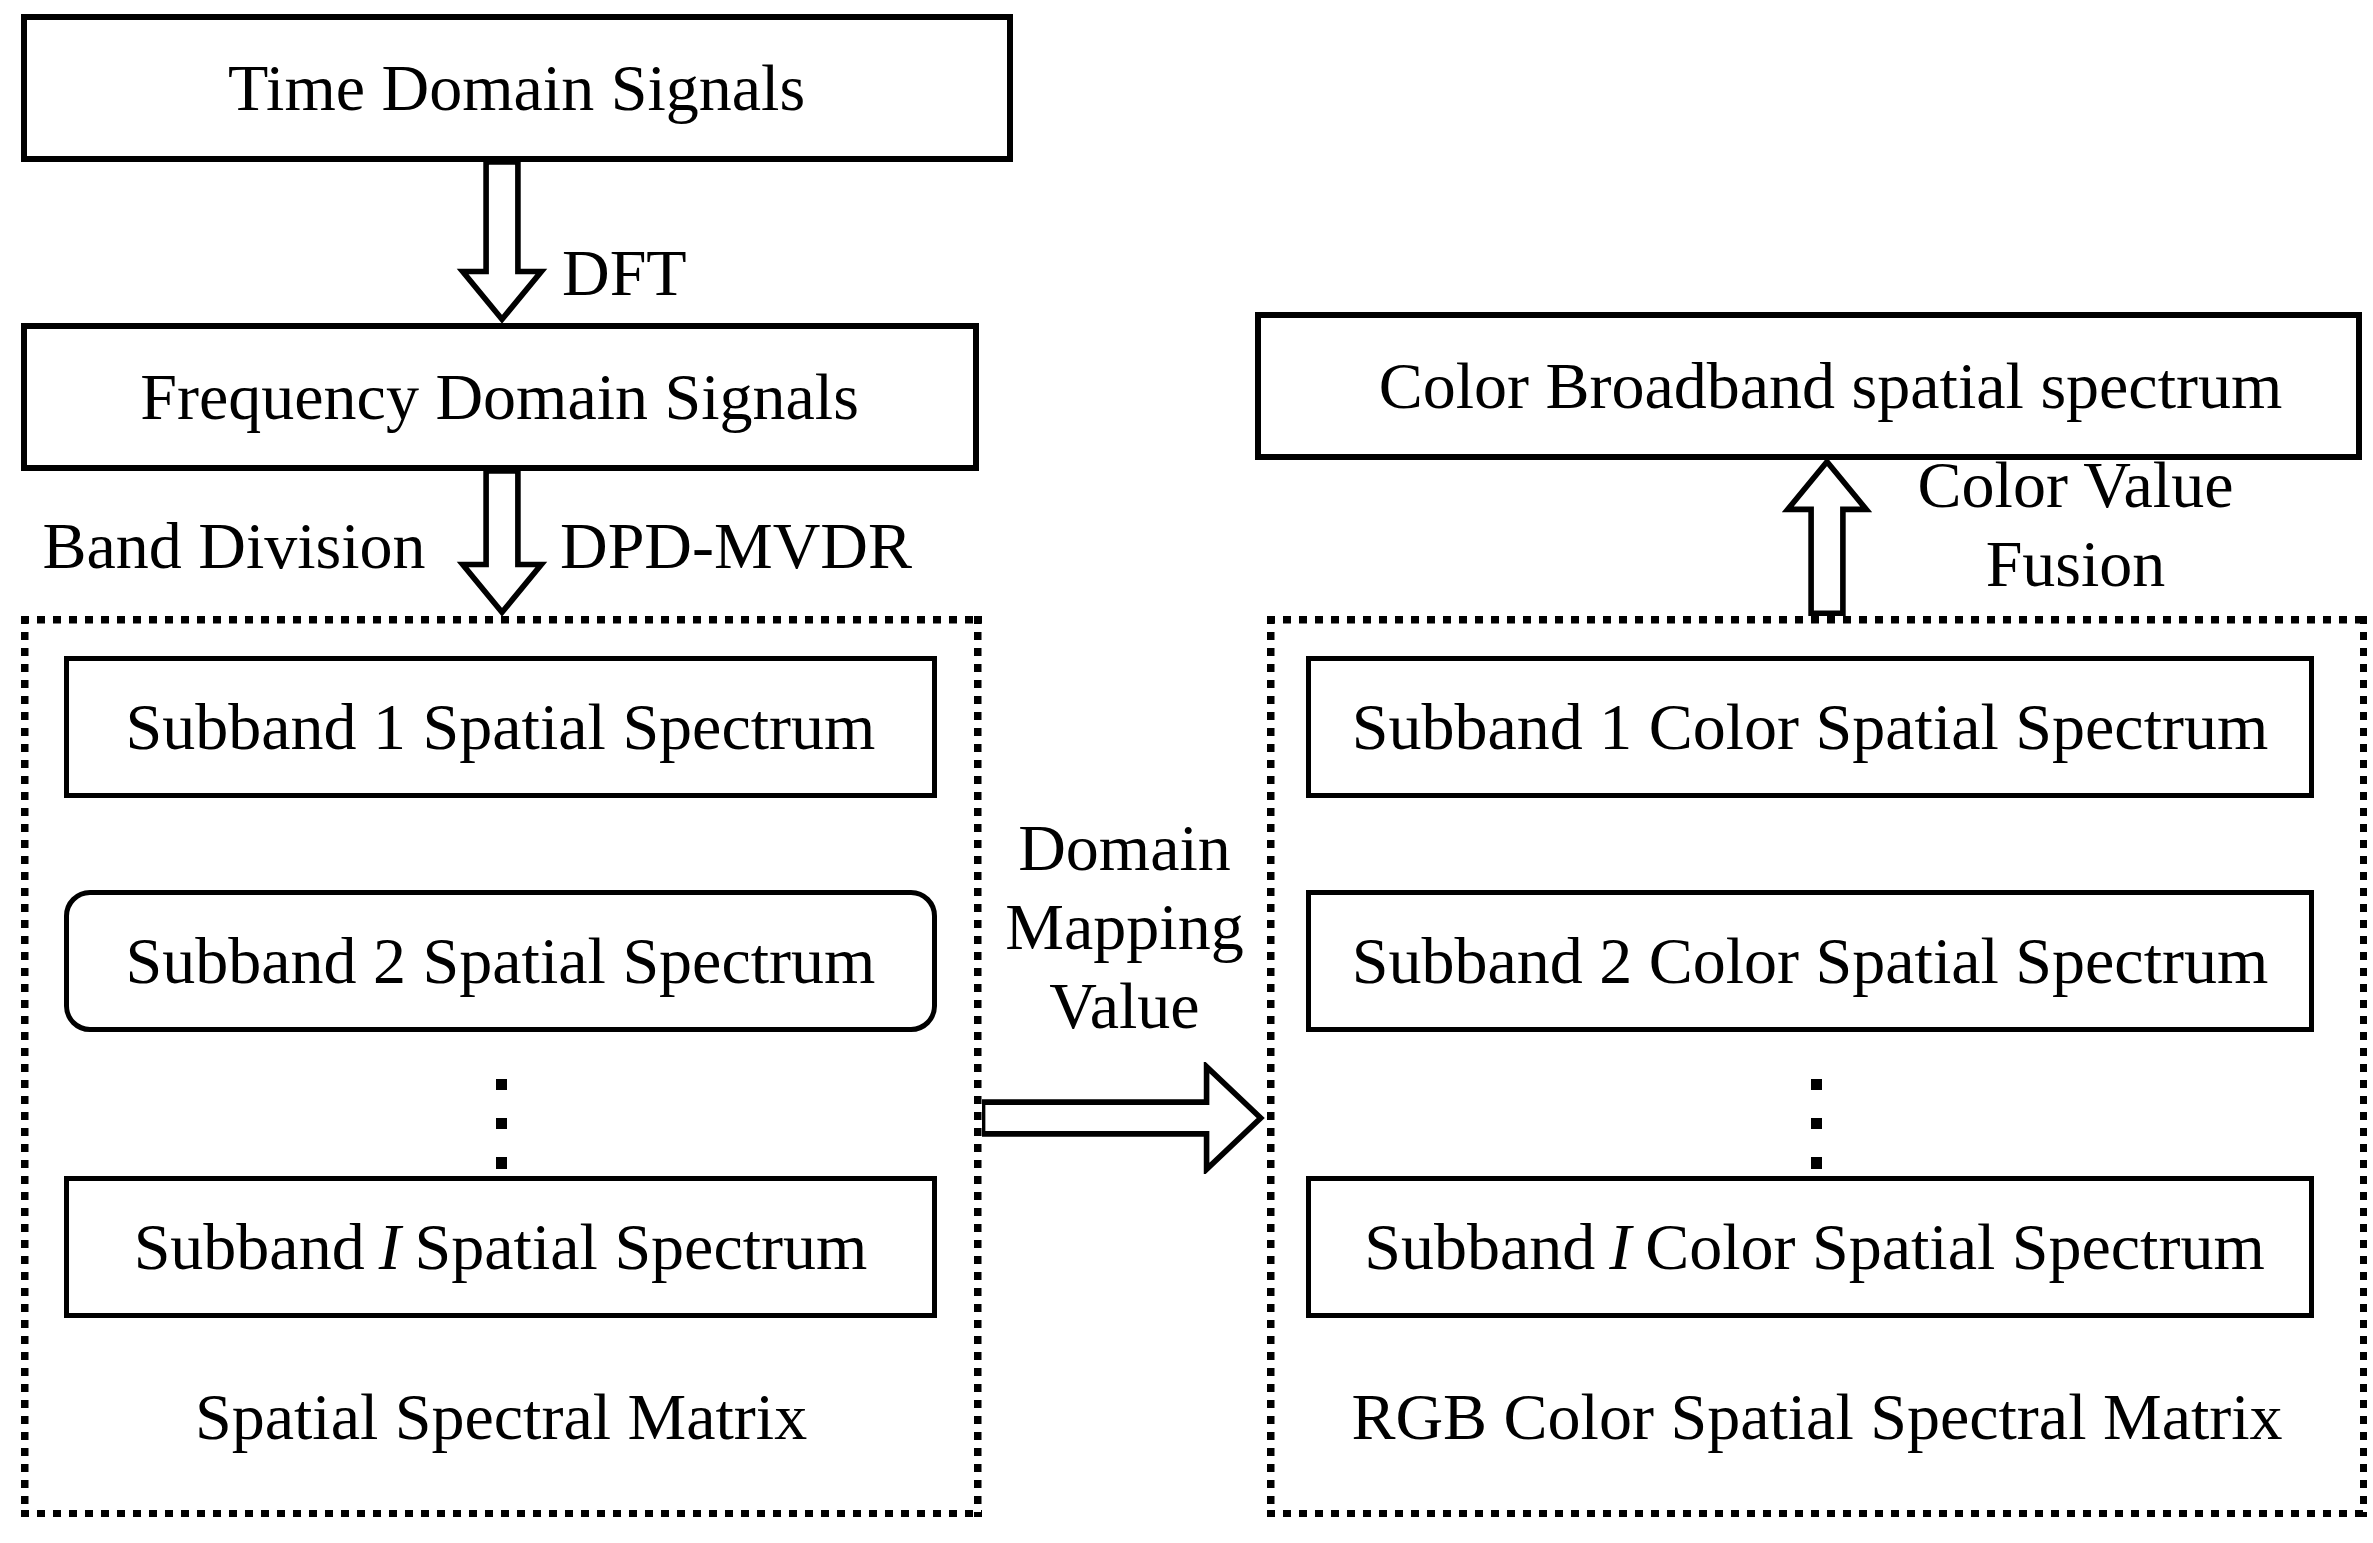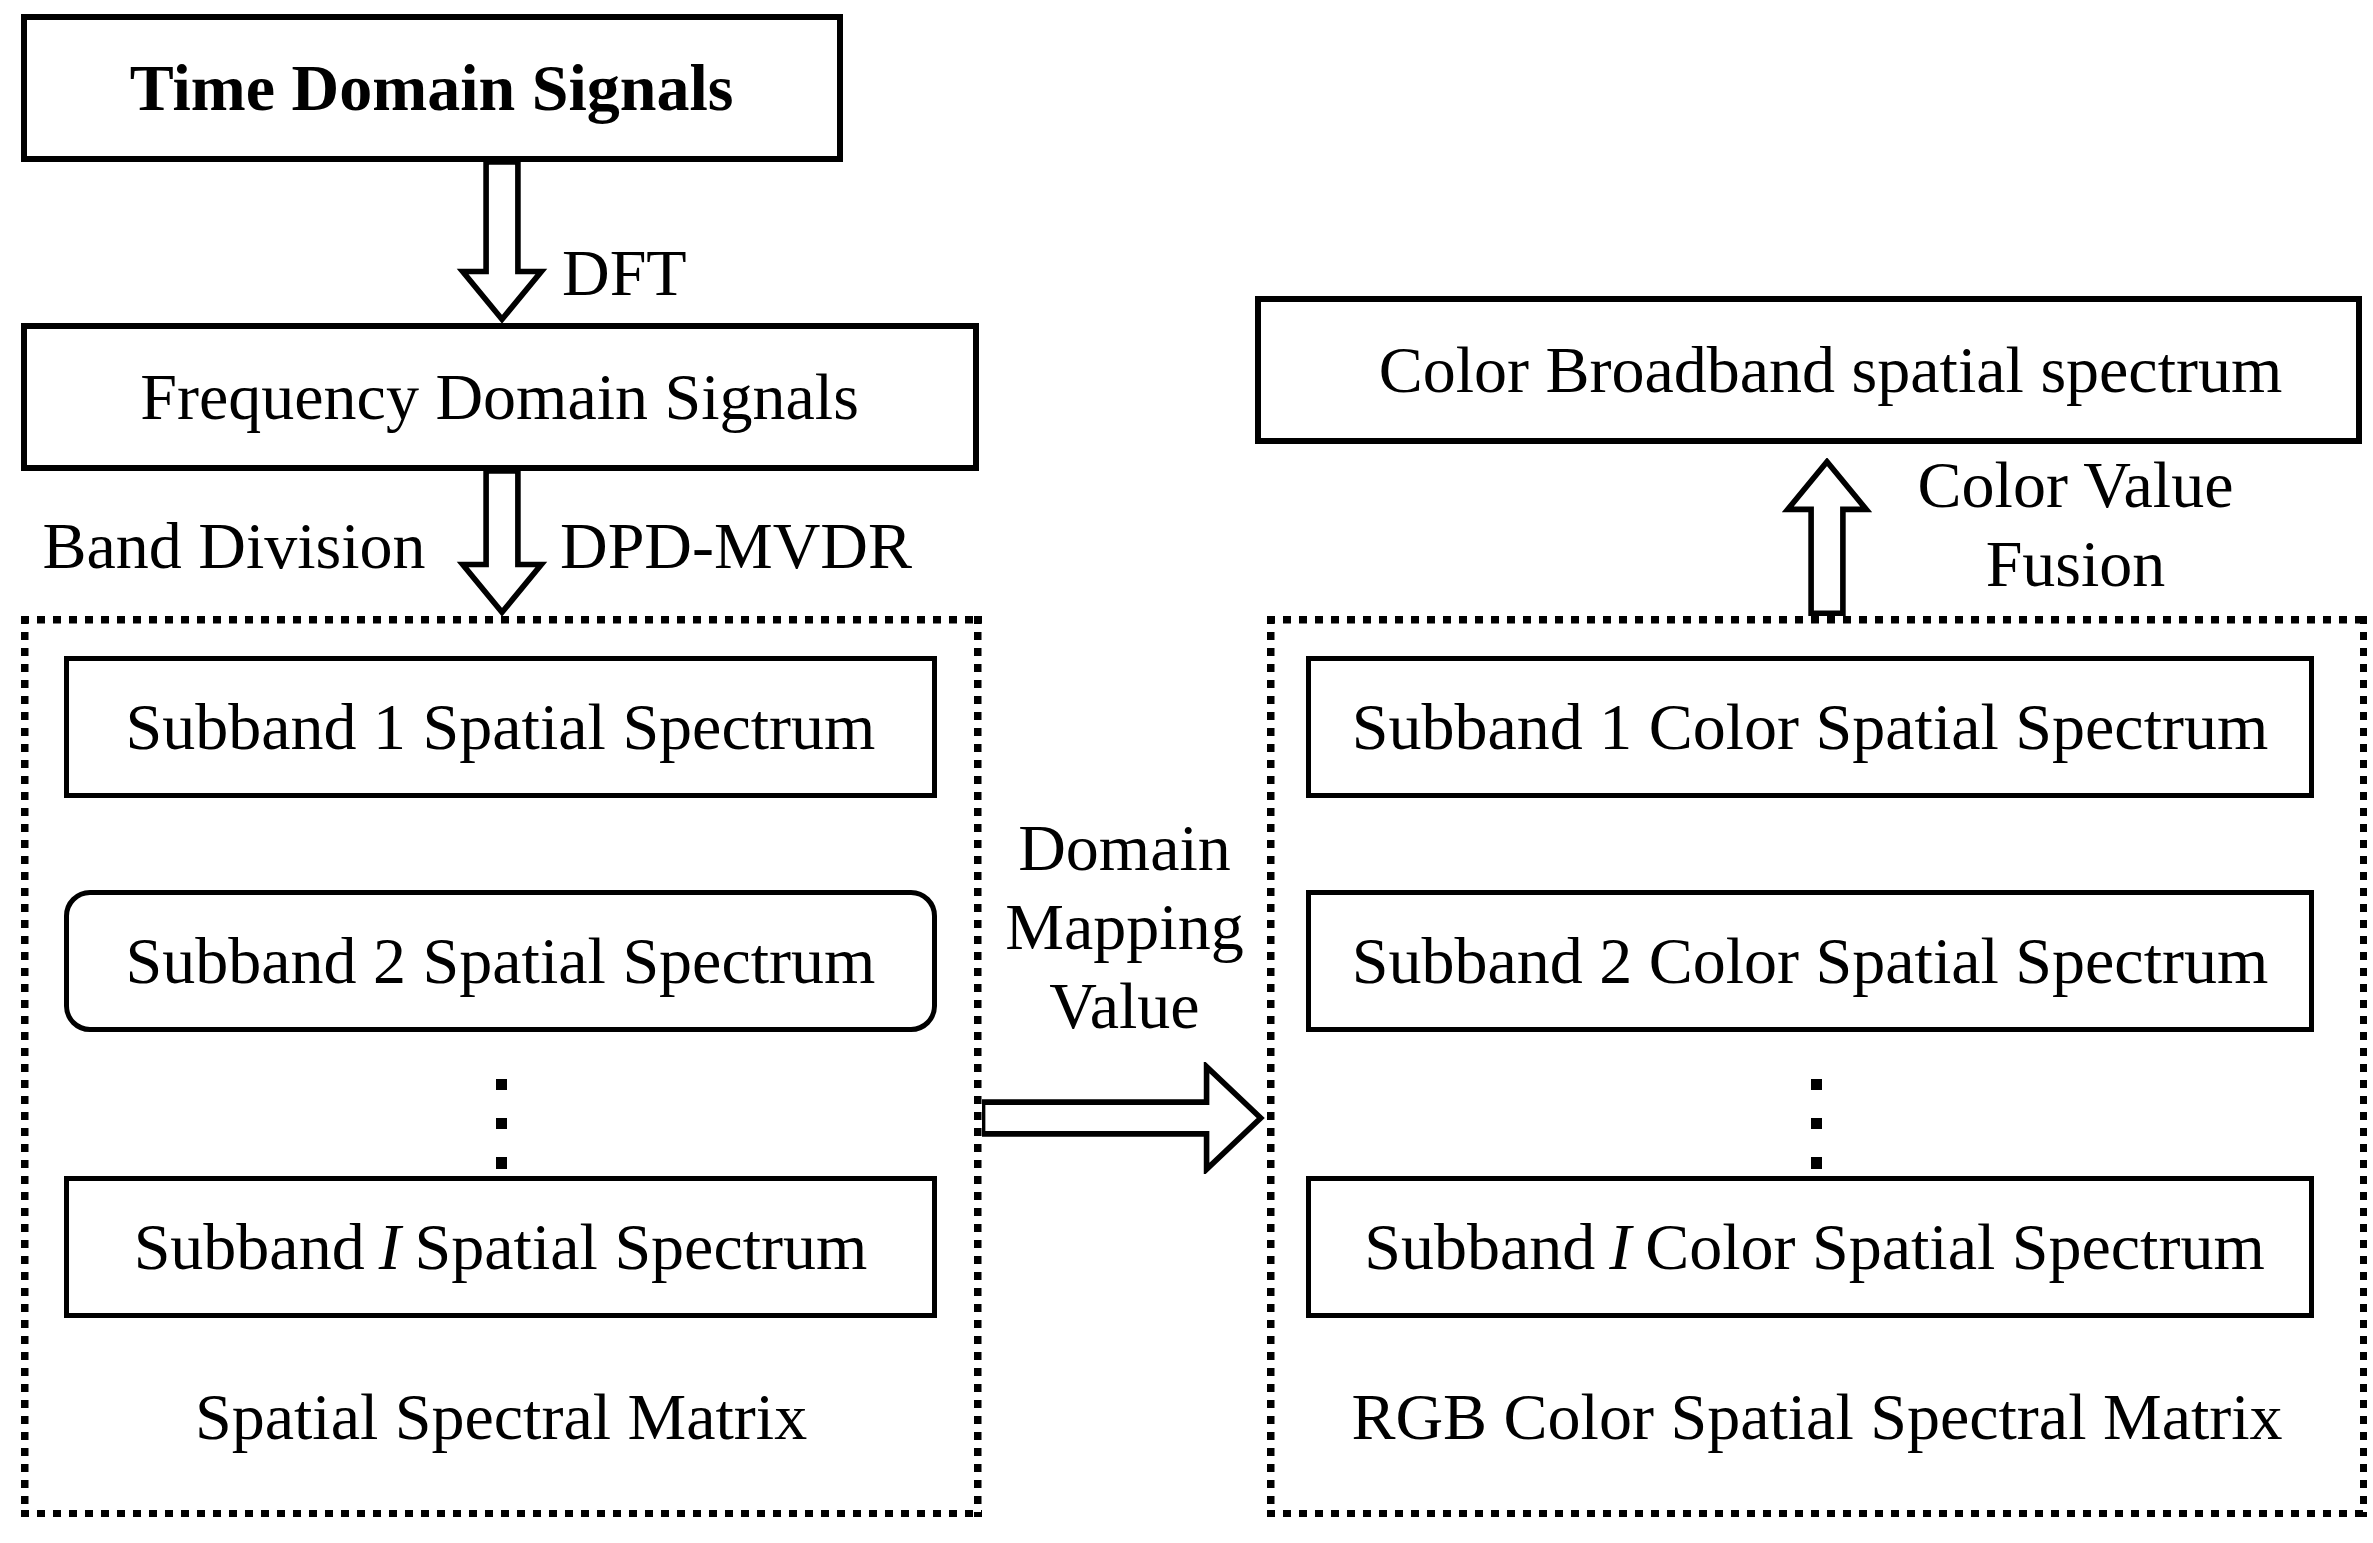--- a/index.html
+++ b/index.html
@@ -62,21 +62,21 @@
     flex-direction: column;
     gap: 28px;
   }
   .vdots span { width: 11.2px; height: 11.2px; background: #000000; }
 </style>
 </head>
 <body>
 
 <div class="canvas">
 
-  <div class="solid-box" style="left:20.6px; top:14px; width:822px; height:148px;font-weight:bold;">
+  <div class="solid-box" style="left:20.6px; top:14px; width:992px; height:148px;">
     <span class="box-label">Time Domain Signals</span>
   </div>
 
   <svg class="arrow" style="left:427px; top:162px;" width="150" height="161" viewBox="0 0 160 172">
     <polygon points="63,0 63,117 38,117 80,168 122,117 97,117 97,0"></polygon>
   </svg>
   <div class="annotation" style="left:562px; top:208px;margin-top:25px;">DFT</div>
 
   <div class="solid-box" style="left:20.6px; top:323px; width:958px; height:148px;">
     <span class="box-label">Frequency Domain Signals</span>
@@ -115,21 +115,21 @@
   <div class="annotation" style="left:982px; top:808px; width:285px;">
     <div>Domain</div>
     <div>Mapping</div>
     <div>Value</div>
   </div>
 
   <svg class="arrow" style="left:982px; top:1062px;" width="283" height="112" viewBox="0 0 302 120">
     <polygon points="0,43 240,43 240,5 298,60 240,115 240,77 0,77"></polygon>
   </svg>
 
-  <div class="solid-box" style="left:1255px; top:296px; width:1107px; height:148px;padding-left:44px;">
+  <div class="solid-box" style="left:1255px; top:312px; width:1107px; height:148px;padding-left:44px;">
     <span class="box-label">Color Broadband spatial spectrum</span>
   </div>
 
   <svg class="arrow" style="left:1752px; top:458px;" width="150" height="158" viewBox="0 0 160 169">
     <polygon points="63,166 63,55 38,55 80,4 122,55 97,55 97,166"></polygon>
   </svg>
 
   <div class="annotation" style="left:1874px; top:445px; width:403px;">
     <div>Color Value</div>
     <div>Fusion</div>

